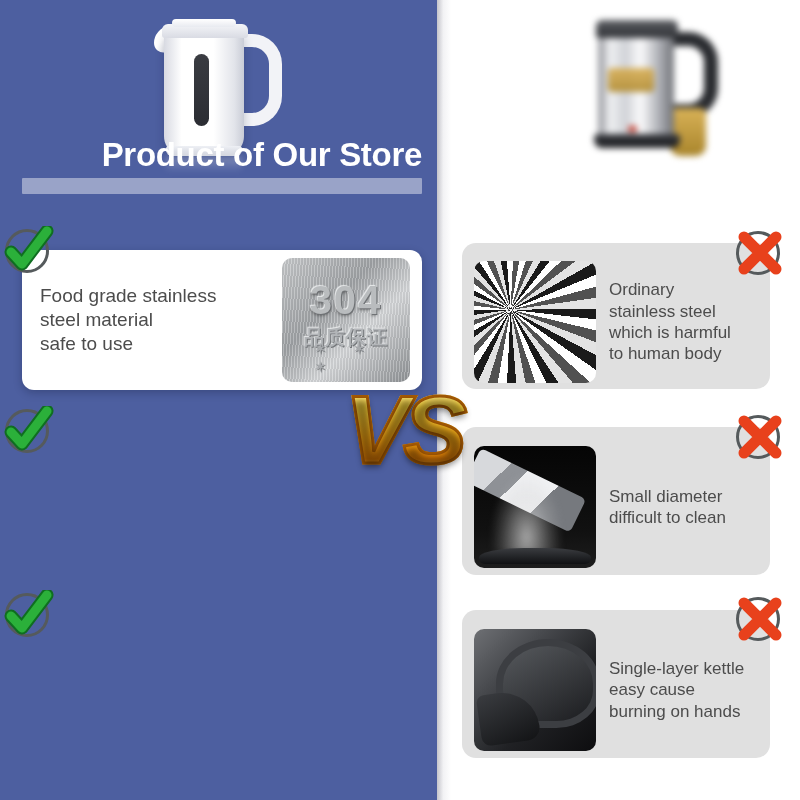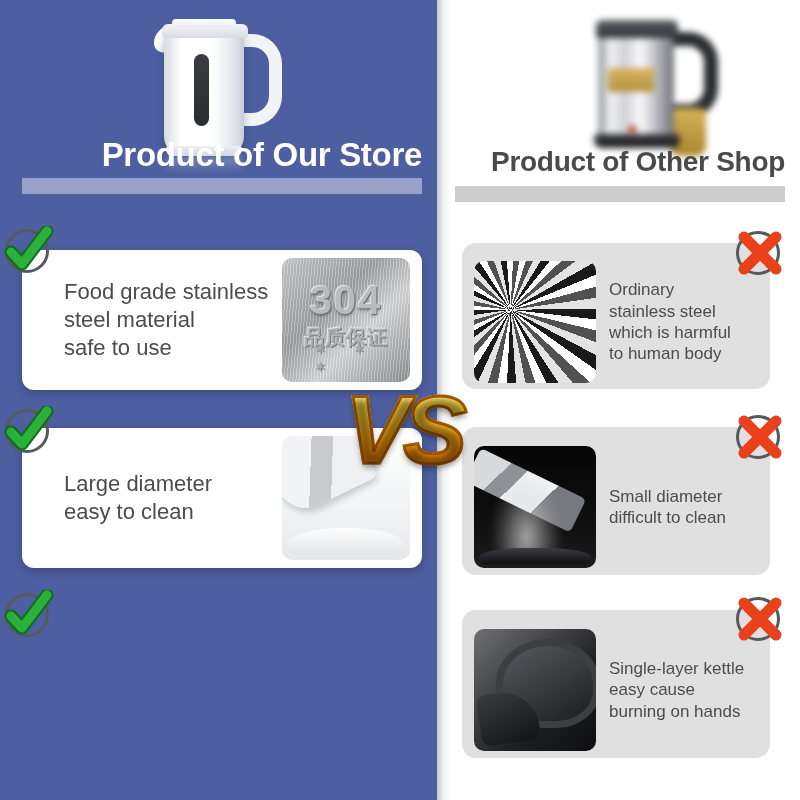--- a/index.html
+++ b/index.html
@@ -224,21 +224,21 @@
 
   .row1-right { top: 243px; height: 146px; }
   .row2-right { top: 427px; height: 148px; }
   .row3-right { top: 610px; height: 148px; }
 
   .card-text {
     color: #4c4c4c;
     line-height: 1.26;
     white-space: pre-line;
   }
-  .card-left .card-text  { font-size: 22px; flex: 0 0 auto; margin-left: 24px; }
+  .card-left .card-text  { font-size: 19px; flex: 0 0 auto; }
   .card-right .card-text { font-size: 17px; flex: 1 1 auto; }
 
   .card-thumb {
     flex: 0 0 auto;
     border-radius: 10px;
     overflow: hidden;
     position: relative;
   }
   .card-left .card-thumb  { width: 128px; height: 124px; }
   .row3-left .card-thumb  { width: 132px; height: 130px; }
@@ -459,48 +459,34 @@
     <div class="kg-lid"></div>
     <div class="kg-dot"></div>
     <div class="kg-base"></div>
   </div>
 
   <div class="section-header header-left">
     <div class="header-bar"></div>
     <div class="header-text">Product of Our Store</div>
   </div>
 
-  <div class="section-header header-right">
-    <div class="header-bar"></div>
-    <div class="header-text">Product of Other Shop</div>
-  </div>
 
   <div class="card card-left row1-left">
     <div class="card-text">Food grade stainless
 steel material
 safe to use</div>
     <div class="card-thumb">
       <div class="th-304">
         <div class="num">304</div>
         <div class="cn">品质保证</div>
         <div class="stars">✶ ✶ ✶</div>
       </div>
     </div>
   </div>
 
-  <div class="card card-left row2-left">
-    <div class="card-text">Large diameter
-easy to clean</div>
-    <div class="card-thumb">
-      <div class="th-funnel">
-        <div class="lid"></div>
-        <div class="base"></div>
-      </div>
-    </div>
-  </div>
 
 
   <div class="card card-right row1-right">
     <div class="card-thumb">
       <div class="th-noisy"></div>
     </div>
     <div class="card-text">Ordinary
 stainless steel
 which is harmful
 to human body</div>

